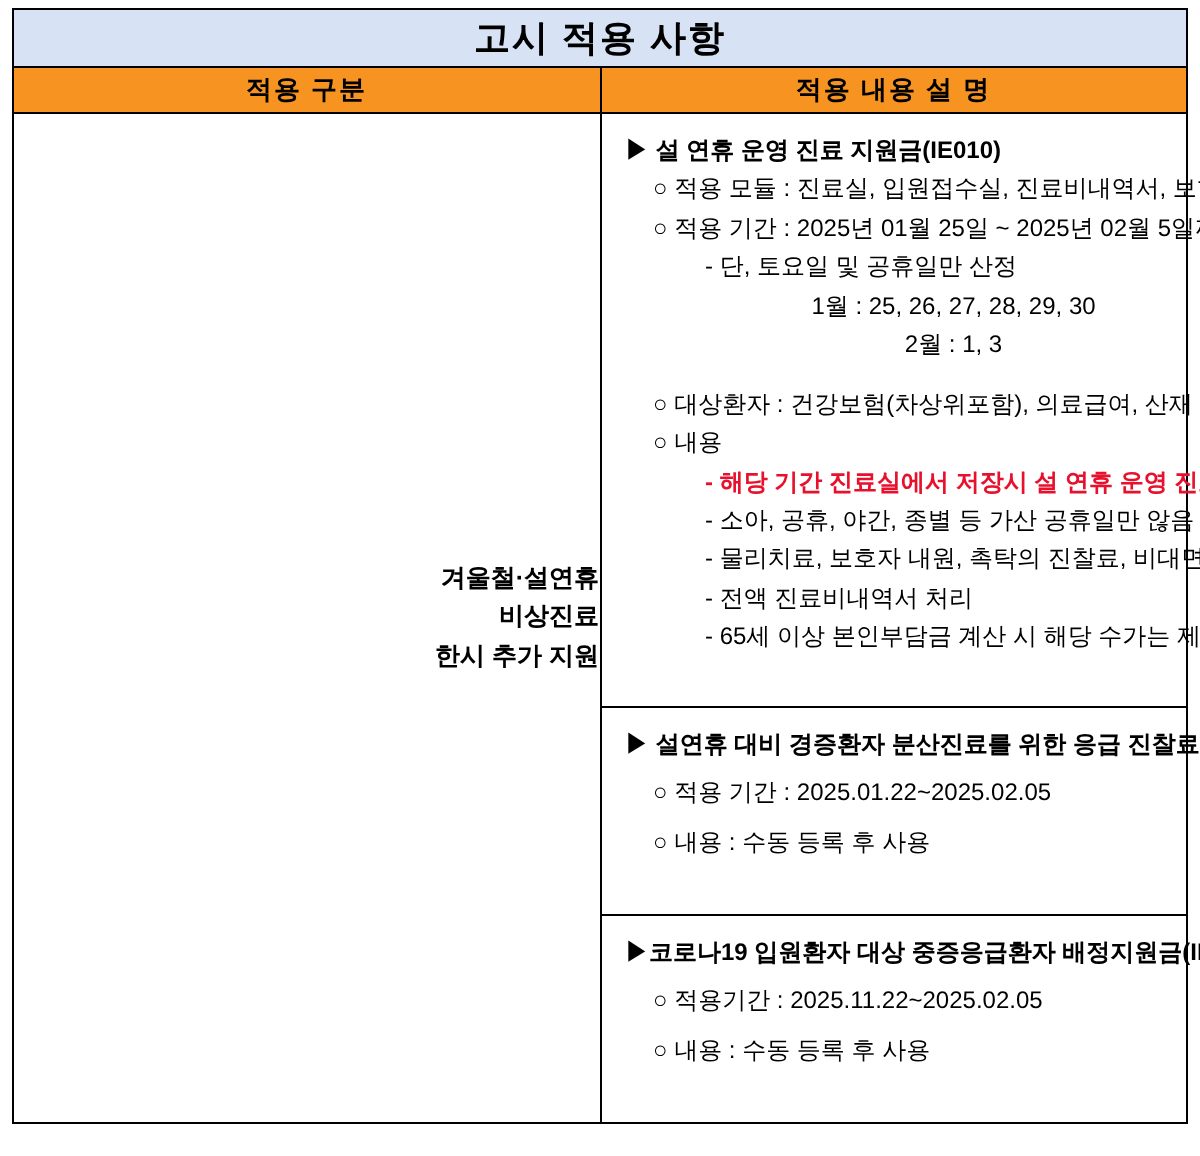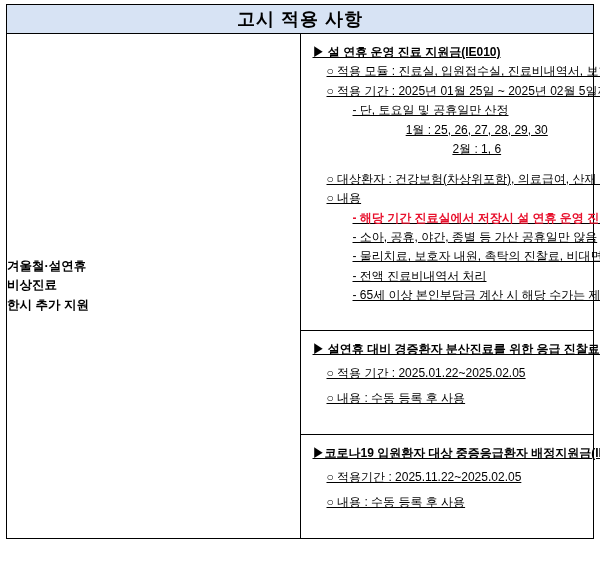--- a/index.html
+++ b/index.html
@@ -44,21 +44,21 @@
     text-align: center;
     font-size: 13px;
     font-weight: bold;
     letter-spacing: 1px;
   }
   .hdr.left-col {
     width: 128px;
   }
   .leftlabel {
     width: 128px;
-    text-align: left;
+    text-align: right;
     font-size: 12.5px;
     font-weight: bold;
     line-height: 1.55;
     padding: 4px 2px;
   }
   .ln {
     white-space: pre;
     font-size: 12px;
     line-height: 1.62;
   }
@@ -83,47 +83,50 @@
     height: 10px;
   }
   .smallgap {
     height: 5px;
   }
   .sep {
     border-top: 1px solid #000000;
   }
   .subcell {
     padding: 9px 10px 9px 12px;
-    text-decoration: underline;
   }
 </style>
 </head>
 <body>
 
 <div class="page">
   <table class="doc">
     <tbody>
       <tr>
         <td class="title-cell" colspan="2">고시 적용 사항</td>
+      </tr>
+      <tr>
+        <td class="hdr left-col">적용 구분</td>
+        <td class="hdr">적용 내용 설 명</td>
       </tr>
       <tr>
         <td class="leftlabel">
           <div>겨울철·설연휴</div>
           <div>비상진료</div>
           <div>한시 추가 지원</div>
         </td>
         <td>
 
           <div class="subcell" style="height:278px;">
             <div class="ln bold">▶ 설 연휴 운영 진료 지원금(IE010)</div>
             <div class="ln indent1">○ 적용 모듈 : 진료실, 입원접수실, 진료비내역서, 보험청구, DRG보험청구</div>
             <div class="ln indent1">○ 적용 기간 : 2025년 01월 25일 ~ 2025년 02월 5일까지</div>
             <div class="ln indent2">- 단, 토요일 및 공휴일만 산정</div>
             <div class="ln indent3">1월 : 25, 26, 27, 28, 29, 30</div>
-            <div class="ln indent3">2월 : 1, 6</div>
+            <div class="ln indent3">2월 : 1, 3</div>
             <div class="gap"></div>
             <div class="ln indent1">○ 대상환자 : 건강보험(차상위포함), 의료급여, 산재 (자보, 보훈 무작격자 제외)</div>
             <div class="ln indent1">○ 내용</div>
             <div class="ln red indent2">- 해당 기간 진료실에서 저장시 설 연휴 운영 진료지원금(IE010) 자동 산정</div>
             <div class="ln indent2">- 소아, 공휴, 야간, 종별 등 가산 공휴일만 않음</div>
             <div class="ln indent2">- 물리치료, 보호자 내원, 촉탁의 진찰료, 비대면 접수 시에는 산정 불가</div>
             <div class="ln indent2">- 전액 진료비내역서 처리</div>
             <div class="ln indent2">- 65세 이상 본인부담금 계산 시 해당 수가는 제외하여 산정</div>
           </div>
 

